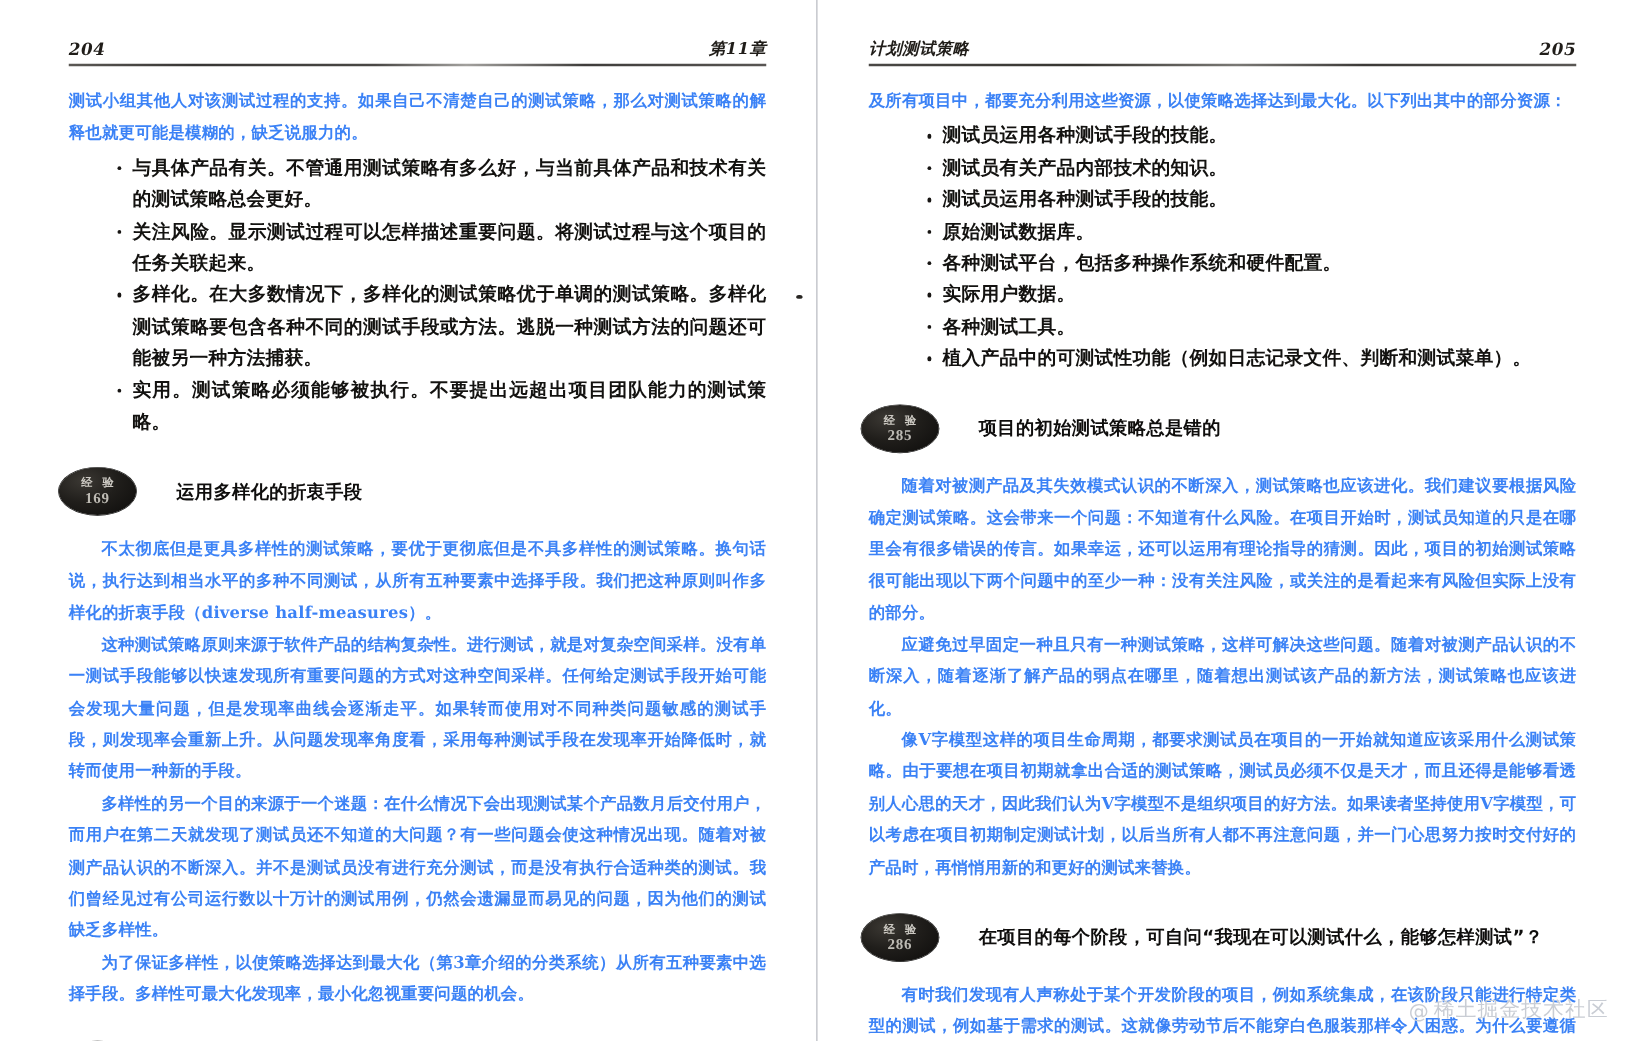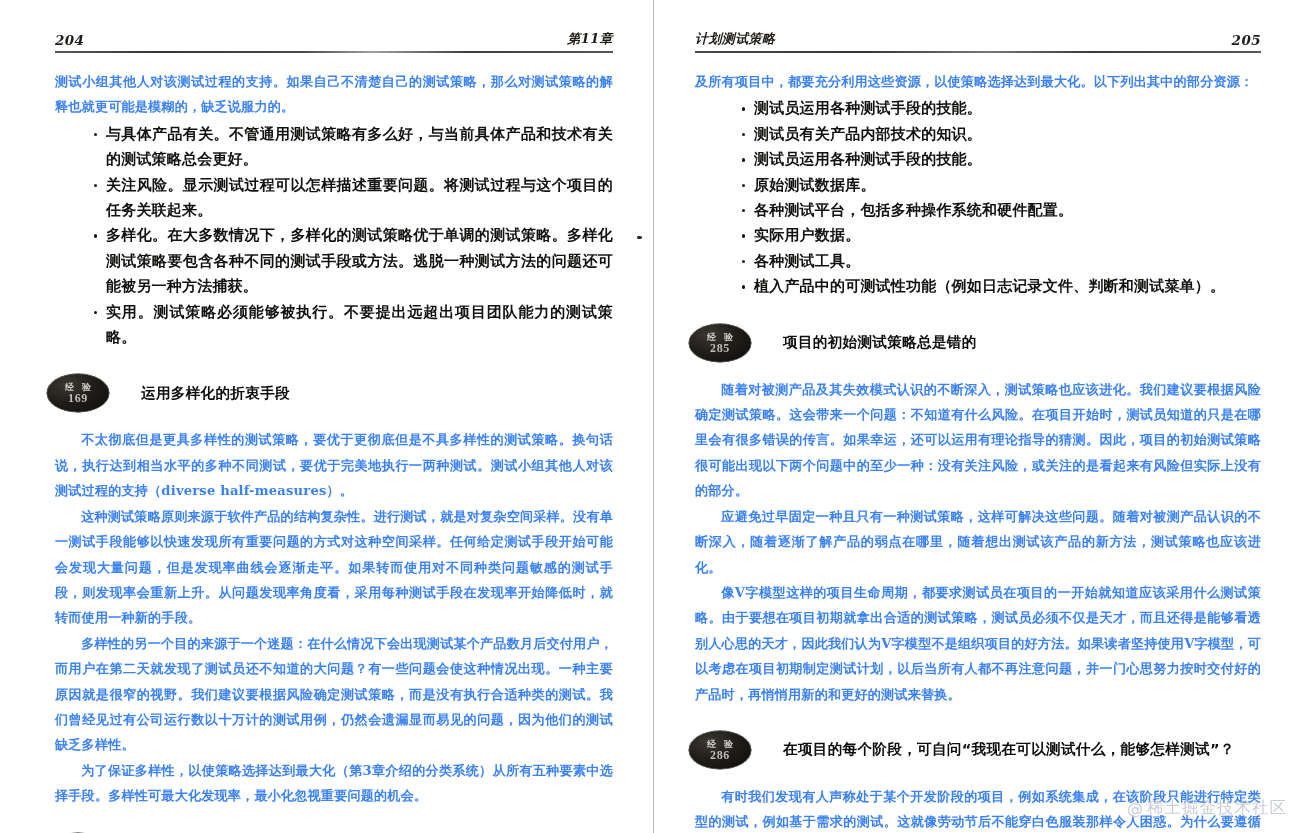--- a/index.html
+++ b/index.html
@@ -235,23 +235,23 @@
       <div class="tip">
         <div class="tip-badge">
           <span class="badge-word">经 验</span>
           <span class="badge-num">169</span>
         </div>
         <div class="tip-title">运用多样化的折衷手段</div>
       </div>
 
       <div class="gap-sm"></div>
 
-      <p class="para indent">不太彻底但是更具多样性的测试策略，要优于更彻底但是不具多样性的测试策略。换句话说，执行达到相当水平的多种不同测试，要优于完美地执行一两种测试。测试小组其他人对该测试过程的支持（diverse half-measures）。</p>
+      <p class="para indent">不太彻底但是更具多样性的测试策略，要优于更彻底但是不具多样性的测试策略。换句话说，执行达到相当水平的多种不同测试，从所有五种要素中选择手段。我们把这种原则叫作多样化的折衷手段（diverse half-measures）。</p>
       <p class="para indent">这种测试策略原则来源于软件产品的结构复杂性。进行测试，就是对复杂空间采样。没有单一测试手段能够以快速发现所有重要问题的方式对这种空间采样。任何给定测试手段开始可能会发现大量问题，但是发现率曲线会逐渐走平。如果转而使用对不同种类问题敏感的测试手段，则发现率会重新上升。从问题发现率角度看，采用每种测试手段在发现率开始降低时，就转而使用一种新的手段。</p>
-      <p class="para indent">多样性的另一个目的来源于一个迷题：在什么情况下会出现测试某个产品数月后交付用户，而用户在第二天就发现了测试员还不知道的大问题？有一些问题会使这种情况出现。一种主要原因就是很窄的视野。我们建议要根据风险确定测试策略，而是没有执行合适种类的测试。我们曾经见过有公司运行数以十万计的测试用例，仍然会遗漏显而易见的问题，因为他们的测试缺乏多样性。</p>
+      <p class="para indent">多样性的另一个目的来源于一个迷题：在什么情况下会出现测试某个产品数月后交付用户，而用户在第二天就发现了测试员还不知道的大问题？有一些问题会使这种情况出现。随着对被测产品认识的不断深入。并不是测试员没有进行充分测试，而是没有执行合适种类的测试。我们曾经见过有公司运行数以十万计的测试用例，仍然会遗漏显而易见的问题，因为他们的测试缺乏多样性。</p>
       <p class="para indent">为了保证多样性，以使策略选择达到最大化（第3章介绍的分类系统）从所有五种要素中选择手段。多样性可最大化发现率，最小化忽视重要问题的机会。</p>
 
       <div class="tip">
         <div class="tip-badge">
           <span class="badge-word">经 验</span>
           <span class="badge-num">284</span>
         </div>
         <div class="tip-title">充分利用强有力测试策略的原始材料</div>
       </div>
 

